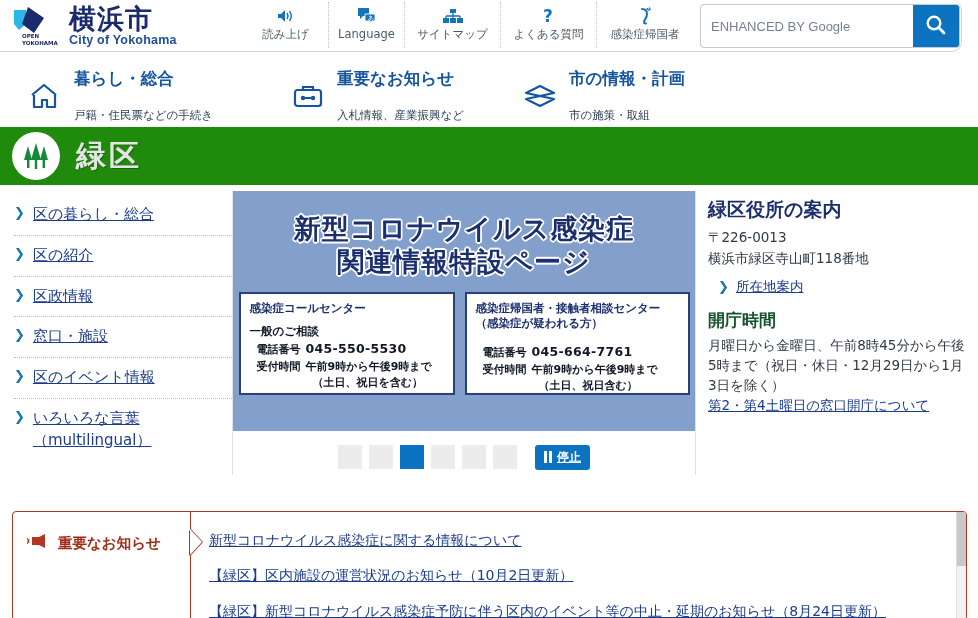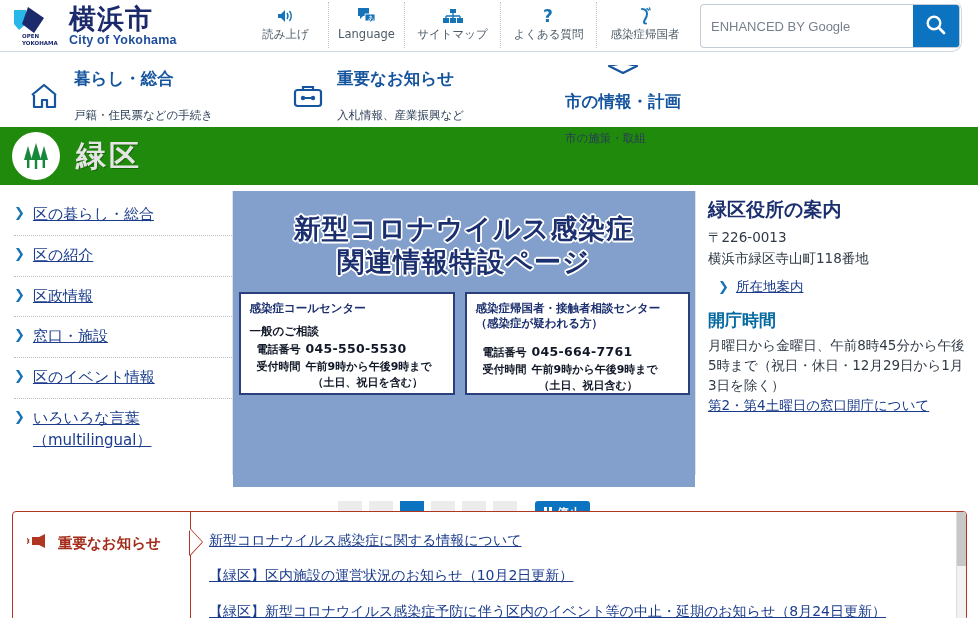--- a/index.html
+++ b/index.html
@@ -97,21 +97,21 @@
   .cat-nav {
     height: 62px;
     display: flex; align-items: center;
     background: #ffffff;
     padding-left: 28px;
   }
   .cat-item { display: flex; align-items: center; gap: 12px; cursor: pointer; }
   .cat-item.c1 { width: 263px; }
   .cat-item.c2 { width: 230px; }
   .cat-item.c3 { width: 232px; }
-  .cat-item.c4 { width: 200px; flex-direction: column; }
+  .cat-item.c4 { width: 200px; }
   .cat-ic { width: 34px; height: 34px; color: #15549e; flex: none; display: flex; align-items: center; justify-content: center; }
   .cat-title {
     font-size: 16.5px; font-weight: bold; color: #15549e;
     line-height: 1.25; white-space: nowrap;
     font-family: "DejaVu Sans", sans-serif;
   }
   .cat-sub {
     font-size: 11.5px; color: #2a3d55; line-height: 1.3; white-space: nowrap; margin-top: 18px;
     font-family: "DejaVu Sans", sans-serif;
   }
@@ -160,21 +160,21 @@
   .chev { color: #1573b8; font-size: 13px; font-weight: bold; line-height: 1.35; flex: none; }
   .side-link-text {
     font-size: 15px; color: #1b3c8c; text-decoration: underline;
     line-height: 1.45;
     font-family: "DejaVu Sans", sans-serif;
   }
 
   
   .banner-col { width: 462px; flex: none; padding-left: 0; }
   .banner {
-    width: 462px; height: 296px;
+    width: 462px; height: 240px;
     background: #83a0cc;
     position: relative;
     display: flex; flex-direction: column; align-items: center;
   }
   .banner-title {
     margin-top: 22px;
     text-align: center;
     font-size: 27px; font-weight: bold; color: #1b2f6e;
     line-height: 1.22; letter-spacing: 1px;
     text-shadow: -1.4px -1.4px 0 #fff, 1.4px -1.4px 0 #fff, -1.4px 1.4px 0 #fff, 1.4px 1.4px 0 #fff,
@@ -253,21 +253,21 @@
   }
   .info-link-row {
     display: flex; gap: 7px; align-items: baseline; margin-top: 9px; padding-left: 10px;
     cursor: pointer;
   }
   .info-link {
     font-size: 13.5px; color: #1b3c8c; text-decoration: underline;
     font-family: "DejaVu Sans", sans-serif;
   }
   .info-title2 {
-    font-size: 17px; font-weight: bold; color: #0369a1; margin-top: 13px;
+    font-size: 17px; font-weight: bold; color: #14532d; margin-top: 13px;
     font-family: "DejaVu Sans", sans-serif;
   }
   .info-body {
     font-size: 13.5px; color: #2f3a46; line-height: 1.5; margin-top: 3px;
     font-family: "DejaVu Sans", sans-serif;
   }
   .info-link2 {
     display: block;
     font-size: 13.5px; color: #1b3c8c; text-decoration: underline; line-height: 1.5;
     cursor: pointer;

